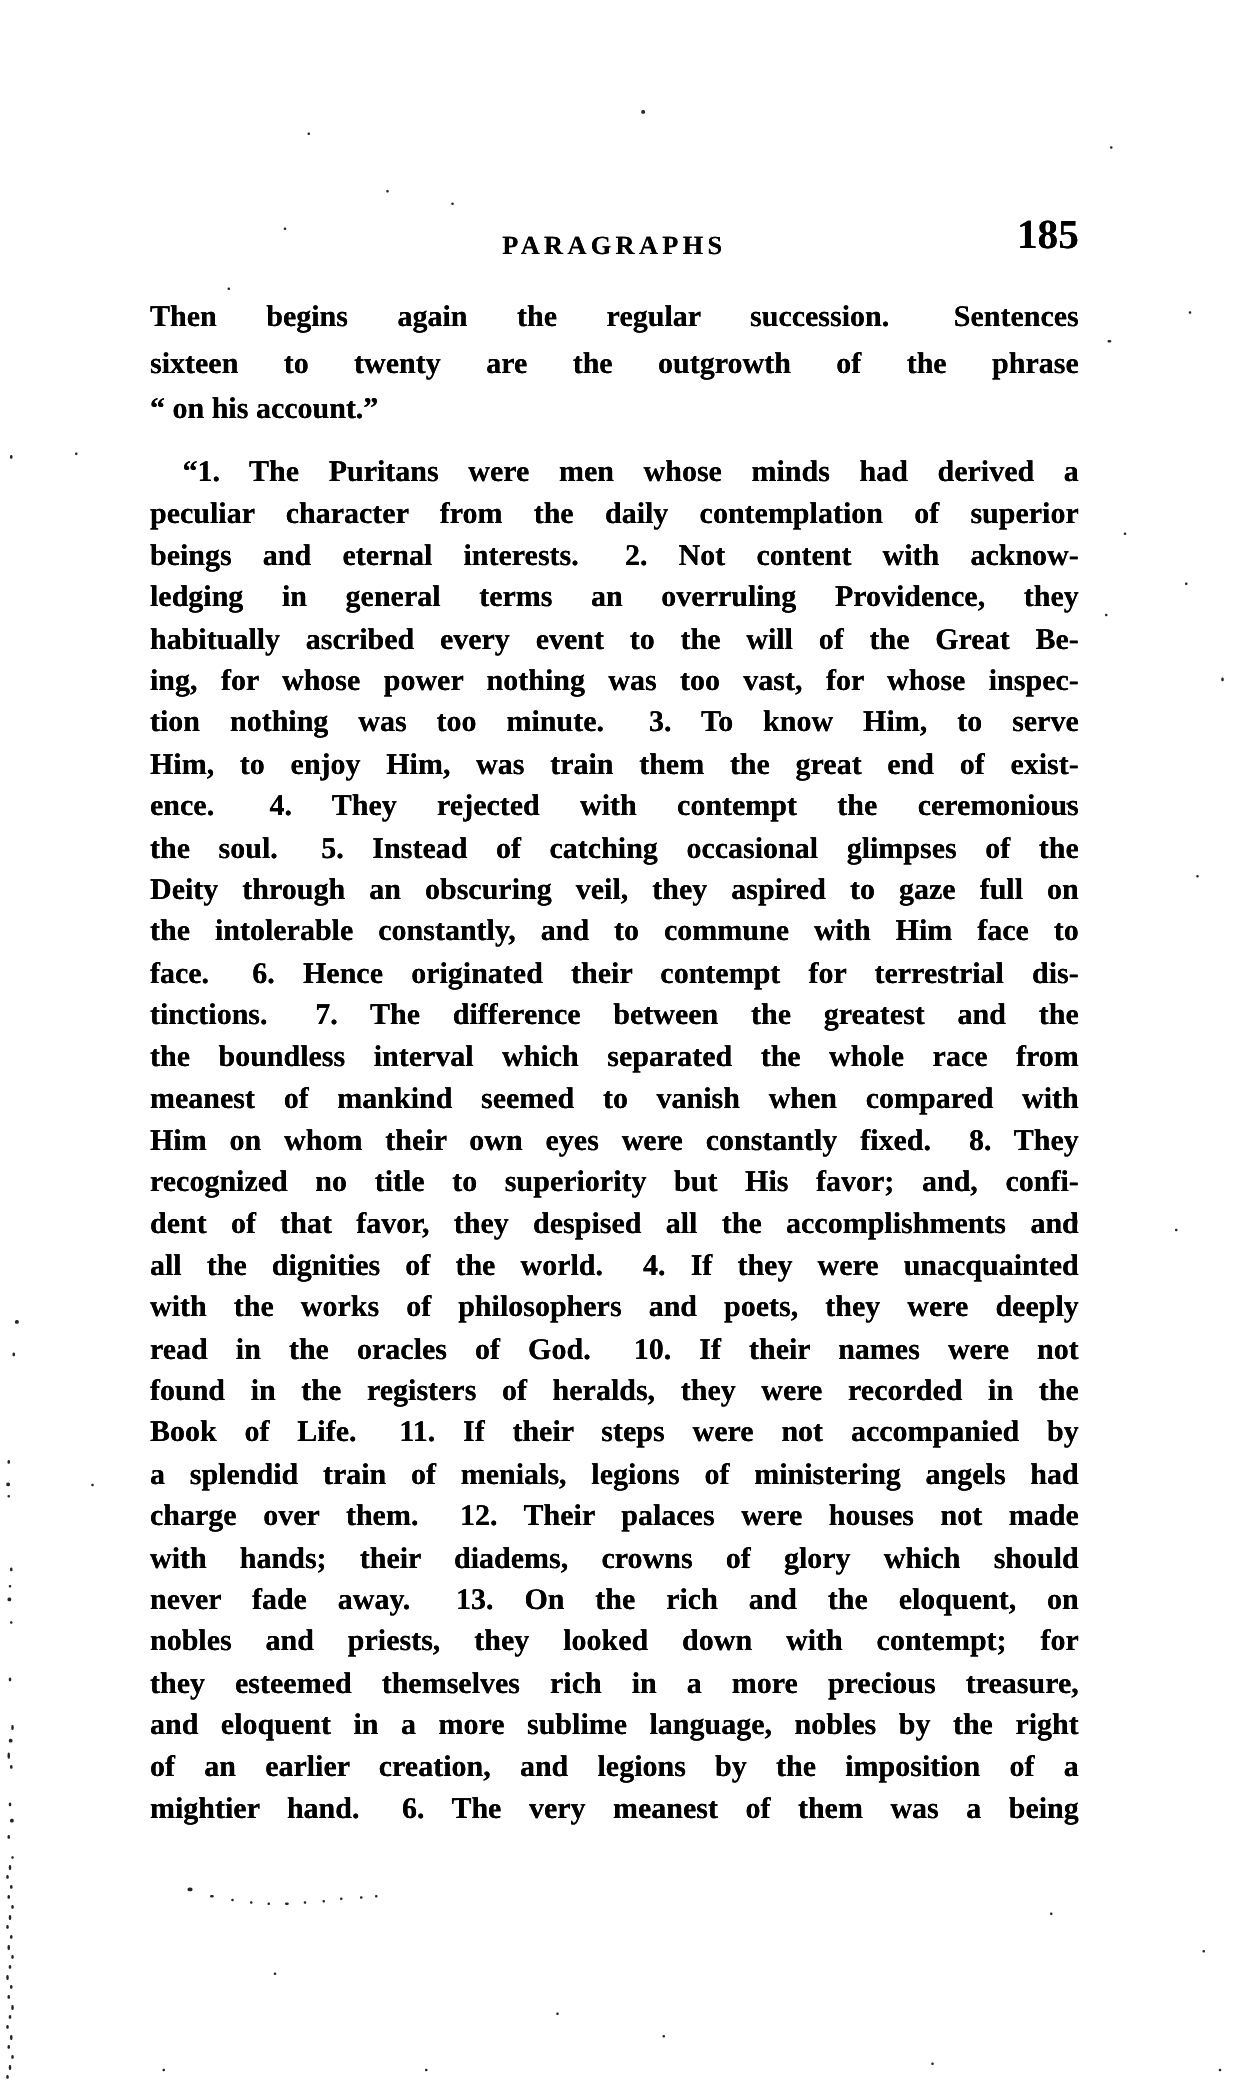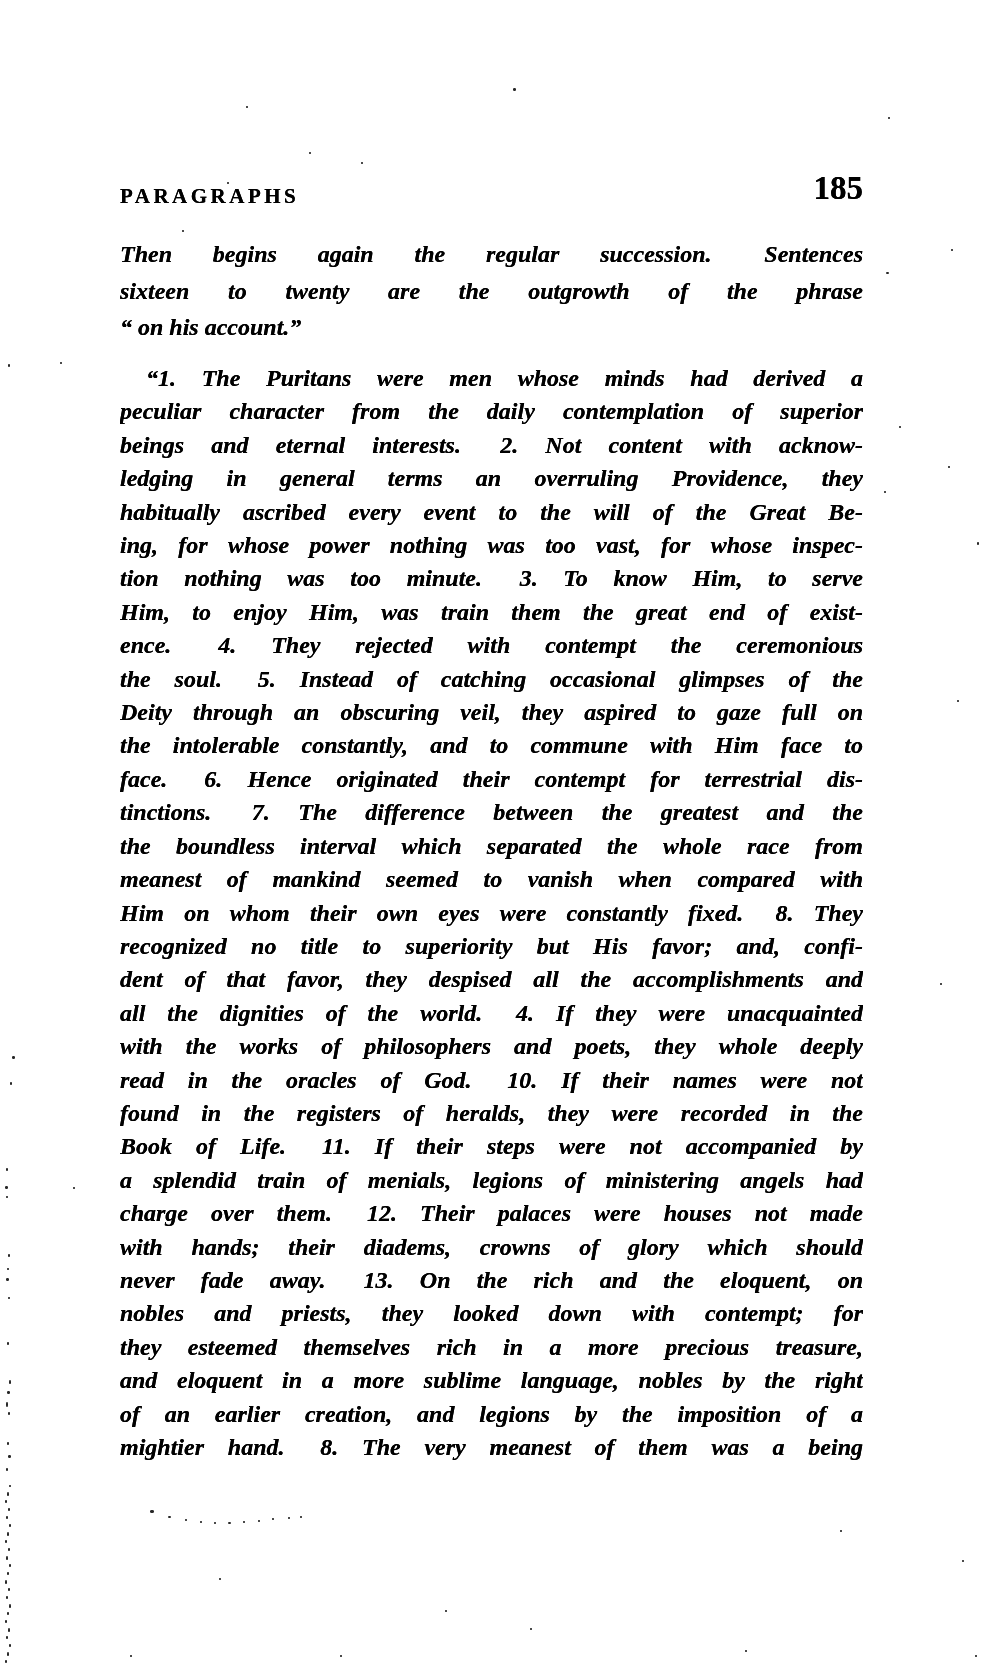--- a/index.html
+++ b/index.html
@@ -10,42 +10,41 @@
   .page{
     position:relative;
     width:1000px;height:1667px;
     background:var(--paper);
     color:var(--ink);
     font-family:"Liberation Serif", serif;
     overflow:hidden;
   }
   .running-title{
     position:absolute;top:184px;left:120px;width:743px;
-    text-align:left;
+    text-align:center;
     font-size:21px;font-weight:700;letter-spacing:3.5px;
     text-shadow:0 0 0.5px var(--ink);
   }
   .page-number{
     position:absolute;top:170px;left:120px;width:743px;
     text-align:right;
     font-size:33px;font-weight:700;
     text-shadow:0 0 0.4px var(--ink);
   }
   .textblock{
     position:absolute;left:120px;width:743px;
     font-size:24px;font-weight:700;
     text-shadow:0 0 0.45px var(--ink);
   }
   #intro-lines{top:236px;line-height:36.7px;}
   #quote-lines{top:362px;line-height:33.4px;}
   .line{
     text-align:justify;
     text-align-last:justify;
     overflow:hidden;
-    font-style:italic;
   }
   .line.no-just{text-align-last:left;}
   .line.indent{padding-left:26px;box-sizing:border-box;}
   .speckle{
     position:absolute;
     background:var(--ink);
     border-radius:40%;
     opacity:.85;
   }
 </style>
@@ -78,33 +77,33 @@
       <div class="line">Deity through an obscuring veil, they aspired to gaze full on</div>
       <div class="line">the intolerable constantly, and to commune with Him face to</div>
       <div class="line">face.  6. Hence originated their contempt for terrestrial dis-</div>
       <div class="line">tinctions.  7. The difference between the greatest and the</div>
       <div class="line">the boundless interval which separated the whole race from</div>
       <div class="line">meanest of mankind seemed to vanish when compared with</div>
       <div class="line">Him on whom their own eyes were constantly fixed.  8. They</div>
       <div class="line">recognized no title to superiority but His favor; and, confi-</div>
       <div class="line">dent of that favor, they despised all the accomplishments and</div>
       <div class="line">all the dignities of the world.  4. If they were unacquainted</div>
-      <div class="line">with the works of philosophers and poets, they whole deeply</div>
+      <div class="line">with the works of philosophers and poets, they were deeply</div>
       <div class="line">read in the oracles of God.  10. If their names were not</div>
       <div class="line">found in the registers of heralds, they were recorded in the</div>
       <div class="line">Book of Life.  11. If their steps were not accompanied by</div>
       <div class="line">a splendid train of menials, legions of ministering angels had</div>
       <div class="line">charge over them.  12. Their palaces were houses not made</div>
       <div class="line">with hands; their diadems, crowns of glory which should</div>
       <div class="line">never fade away.  13. On the rich and the eloquent, on</div>
       <div class="line">nobles and priests, they looked down with contempt; for</div>
       <div class="line">they esteemed themselves rich in a more precious treasure,</div>
       <div class="line">and eloquent in a more sublime language, nobles by the right</div>
       <div class="line">of an earlier creation, and legions by the imposition of a</div>
-      <div class="line">mightier hand.  8. The very meanest of them was a being</div>
+      <div class="line">mightier hand.  6. The very meanest of them was a being</div>
     </section>
 
   <div id="speckles">
       <div class="speckle" style="left: 513px; top: 88px; width: 3px; height: 3px;"></div>
       <div class="speckle" style="left: 246px; top: 106px; width: 2px; height: 2px;"></div>
       <div class="speckle" style="left: 309px; top: 152px; width: 2px; height: 2px;"></div>
       <div class="speckle" style="left: 227px; top: 182px; width: 2px; height: 2px;"></div>
       <div class="speckle" style="left: 182px; top: 230px; width: 2px; height: 2px;"></div>
       <div class="speckle" style="left: 888px; top: 117px; width: 2px; height: 2px;"></div>
       <div class="speckle" style="left: 361px; top: 162px; width: 2px; height: 2px;"></div>

